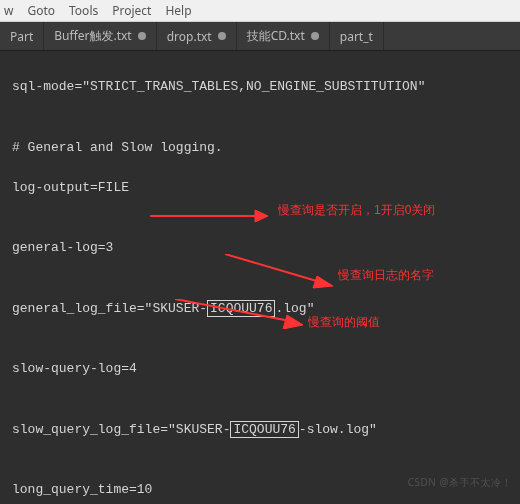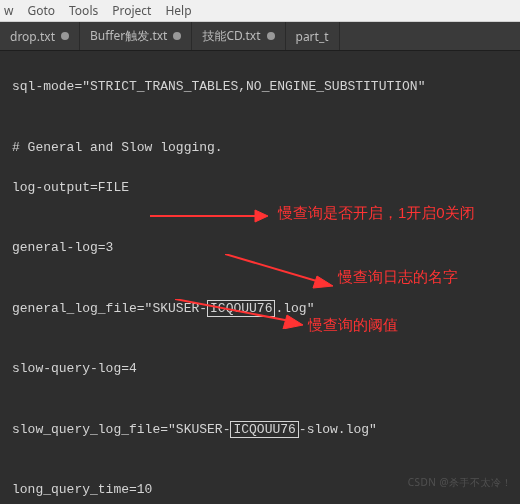--- a/index.html
+++ b/index.html
@@ -61,21 +61,21 @@
   }
   .code-line { display: block; }
   .highlight-box {
     border: 1px solid #d4d4d4;
     padding: 0 2px;
   }
   .annotation {
     position: absolute;
     color: #ff3333;
     font-family: "Microsoft YaHei", "SimSun", sans-serif;
-    font-size: 15px;
+    font-size: 12px;
     white-space: nowrap;
   }
   .arrow {
     position: absolute;
     stroke: #ff3333;
     fill: #ff3333;
   }
   .watermark {
     position: absolute;
     right: 8px;
@@ -93,25 +93,28 @@
 <div class="menubar">
   <span>w</span>
   <span>Goto</span>
   <span>Tools</span>
   <span>Project</span>
   <span>Help</span>
 </div>
 
 <div class="tabbar">
   <div class="tab">
-      <span>drop.txt</span>
+      <span>Part</span>
+    </div>
+  <div class="tab">
+      <span>Buffer触发.txt</span>
       <span class="dot"></span>
     </div>
   <div class="tab">
-      <span>Buffer触发.txt</span>
+      <span>drop.txt</span>
       <span class="dot"></span>
     </div>
   <div class="tab">
       <span>技能CD.txt</span>
       <span class="dot"></span>
     </div>
   <div class="tab">
       <span>part_t</span>
     </div>
 </div>

